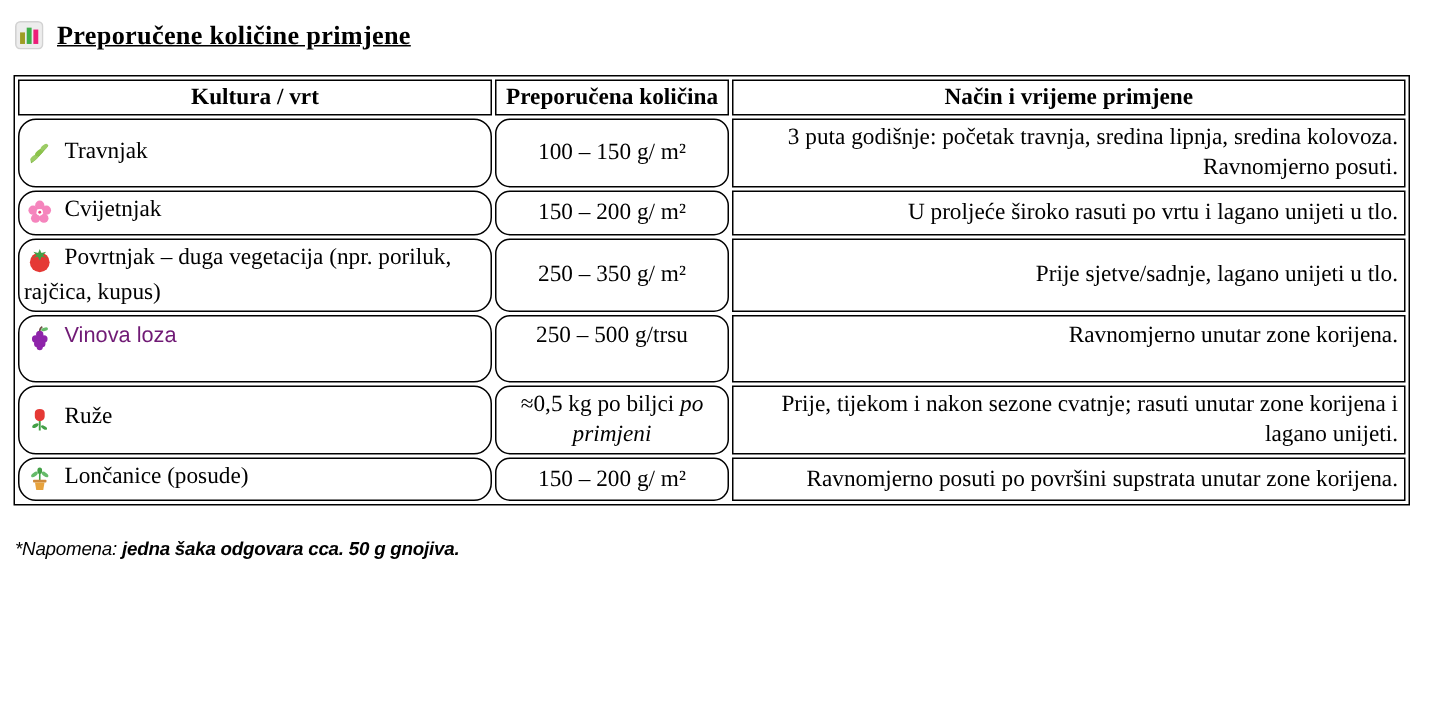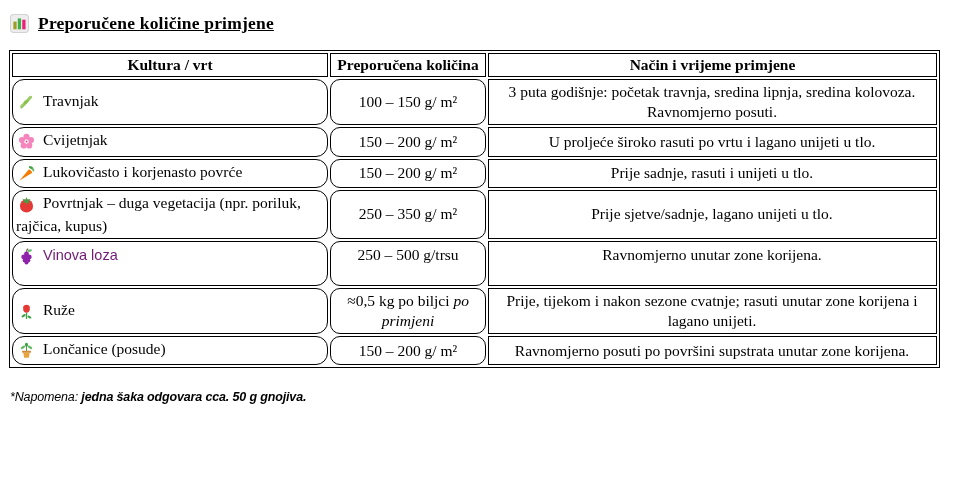--- a/index.html
+++ b/index.html
@@ -20,21 +20,21 @@
     border-collapse:separate;border-spacing:2px;
     border:1px solid #000000;
     table-layout:fixed;width:855px;
   }
   col.c1{width:316px;} col.c2{width:156px;} col.c3{width:449px;}
   th,td{border:1px solid #000;font-size:15.5px;line-height:1.3;vertical-align:middle;}
   th{font-weight:bold;text-align:center;padding:1px 2px;height:19px;}
   td{padding:2px 3px;}
   td.cell-culture{padding-left:3px;border-radius:12px;}
   td.cell-qty{text-align:center;padding:2px 2px;border-radius:10px;}
-  td.cell-method{padding-left:3px;padding-right:4px;text-align:center;}
+  td.cell-method{padding-left:3px;padding-right:4px;text-align:right;}
   tr.r-min td{height:22px;}
   tr.r-tall td{height:40px;}
 
   
   tr.row-vinova td{vertical-align:top;padding-top:3px;height:38px;}
   .sans-label{font-family:"Liberation Sans", sans-serif;font-size:14.5px;color:#701a75;}
 
   .row-icon{display:inline-block;vertical-align:-3px;margin:0 8px 0 2px;}
   .row-icon svg{display:inline-block;vertical-align:top;}
 
@@ -103,31 +103,20 @@
                   <circle cx="5.4" cy="11.7" r="2.9"></circle>
                   <circle cx="3.8" cy="6.7" r="2.9"></circle>
                 </g>
                 <circle cx="8" cy="8" r="2" fill="#fff"></circle>
                 <circle cx="8" cy="8" r="0.9" fill="#ec407a"></circle>
               </svg></span><span>Cvijetnjak</span>
         </td>
         <td class="cell-qty">150 – 200 g/ m²</td>
         <td class="cell-method">U proljeće široko rasuti po vrtu i lagano unijeti u tlo.</td>
       </tr>
-      <tr class="r-min">
-        <td class="cell-culture">
-          <span class="row-icon"><svg width="17" height="17" viewBox="0 0 16 16">
-                <path d="M1.5 14.5 L10.3 3.9 C11.8 4.6 13 5.8 13.5 7.3 Z" fill="#f57c00"></path>
-                <ellipse cx="12.4" cy="2.5" rx="2.4" ry="1.2" fill="#43a047" transform="rotate(28 12.4 2.5)"></ellipse>
-                <ellipse cx="14.2" cy="4.6" rx="1.7" ry="0.9" fill="#66bb6a" transform="rotate(60 14.2 4.6)"></ellipse>
-              </svg></span><span>Lukovičasto i korjenasto povrće</span>
-        </td>
-        <td class="cell-qty">150 – 200 g/ m²</td>
-        <td class="cell-method">Prije sadnje, rasuti i unijeti u tlo.</td>
-      </tr>
       <tr class="r-tall">
         <td class="cell-culture">
           <span class="row-icon"><svg width="17" height="17" viewBox="0 0 16 16">
                 <circle cx="8" cy="9.3" r="6.2" fill="#e53935"></circle>
                 <path d="M8 1 L9 3.5 L12 2.6 L10 5 L12.4 6.4 L9.2 5.8 L8 8.2 L6.8 5.8 L3.6 6.4 L6 5 L4 2.6 L7 3.5 Z" fill="#43a047"></path>
               </svg></span><span>Povrtnjak – duga vegetacija (npr. poriluk, rajčica, kupus)</span>
         </td>
         <td class="cell-qty">250 – 350 g/ m²</td>
         <td class="cell-method">Prije sjetve/sadnje, lagano unijeti u tlo.</td>
       </tr>

